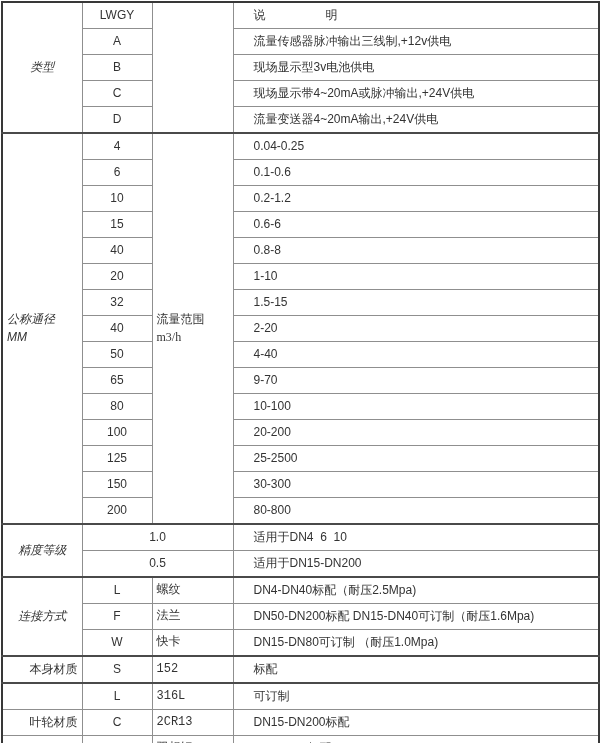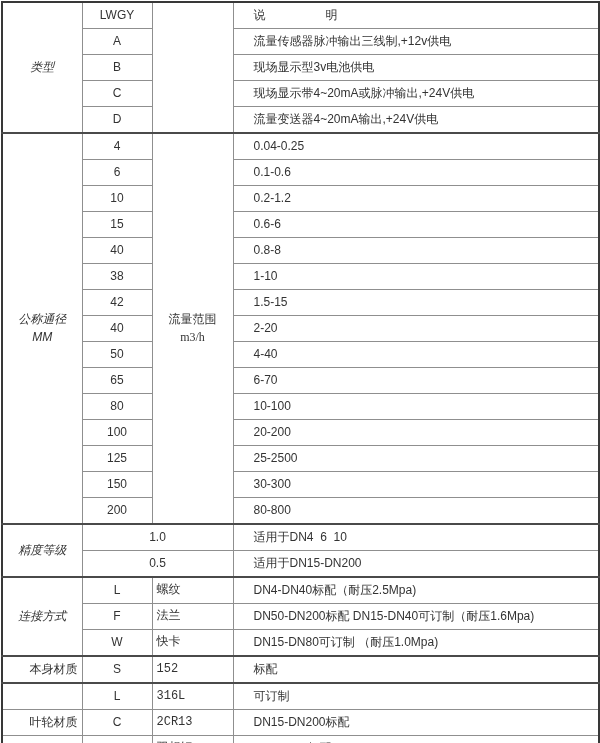--- a/index.html
+++ b/index.html
@@ -22,21 +22,21 @@
     vertical-align:middle;
     background:#ffffff;
   }
   tr.sec > td{border-top:2px solid #4a4a4a;}
   td.c{text-align:center;padding:1px 2px;}
   td.labelc{text-align:center;font-style:italic;}
   td.labell{text-align:right;}
   td.desc{text-align:left;white-space:pre-wrap;padding-left:20px;}
   td.mid{text-align:left;font-family:Liberation Mono, monospace;}
   td.midc{text-align:center;font-family:Liberation Serif, serif;}
-  .two-line div{text-align:center;line-height:1.45;}
+  .two-line div{text-align:left;line-height:1.45;}
 </style>
 </head>
 <body>
 
 <div class="wrap">
 <table class="spec">
   <colgroup>
     <col style="width:80px">
         <col style="width:70px">
         <col style="width:81px">
@@ -89,38 +89,38 @@
         </tr>
   <tr>
           <td class="c">15</td>
           <td class="desc">0.6-6</td>
         </tr>
   <tr>
           <td class="c">40</td>
           <td class="desc">0.8-8</td>
         </tr>
   <tr>
-          <td class="c">38</td>
+          <td class="c">20</td>
           <td class="desc">1-10</td>
         </tr>
   <tr>
-          <td class="c">42</td>
+          <td class="c">32</td>
           <td class="desc">1.5-15</td>
         </tr>
   <tr>
           <td class="c">40</td>
           <td class="desc">2-20</td>
         </tr>
   <tr>
           <td class="c">50</td>
           <td class="desc">4-40</td>
         </tr>
   <tr>
           <td class="c">65</td>
-          <td class="desc">6-70</td>
+          <td class="desc">9-70</td>
         </tr>
   <tr>
           <td class="c">80</td>
           <td class="desc">10-100</td>
         </tr>
   <tr>
           <td class="c">100</td>
           <td class="desc">20-200</td>
         </tr>
   <tr>

